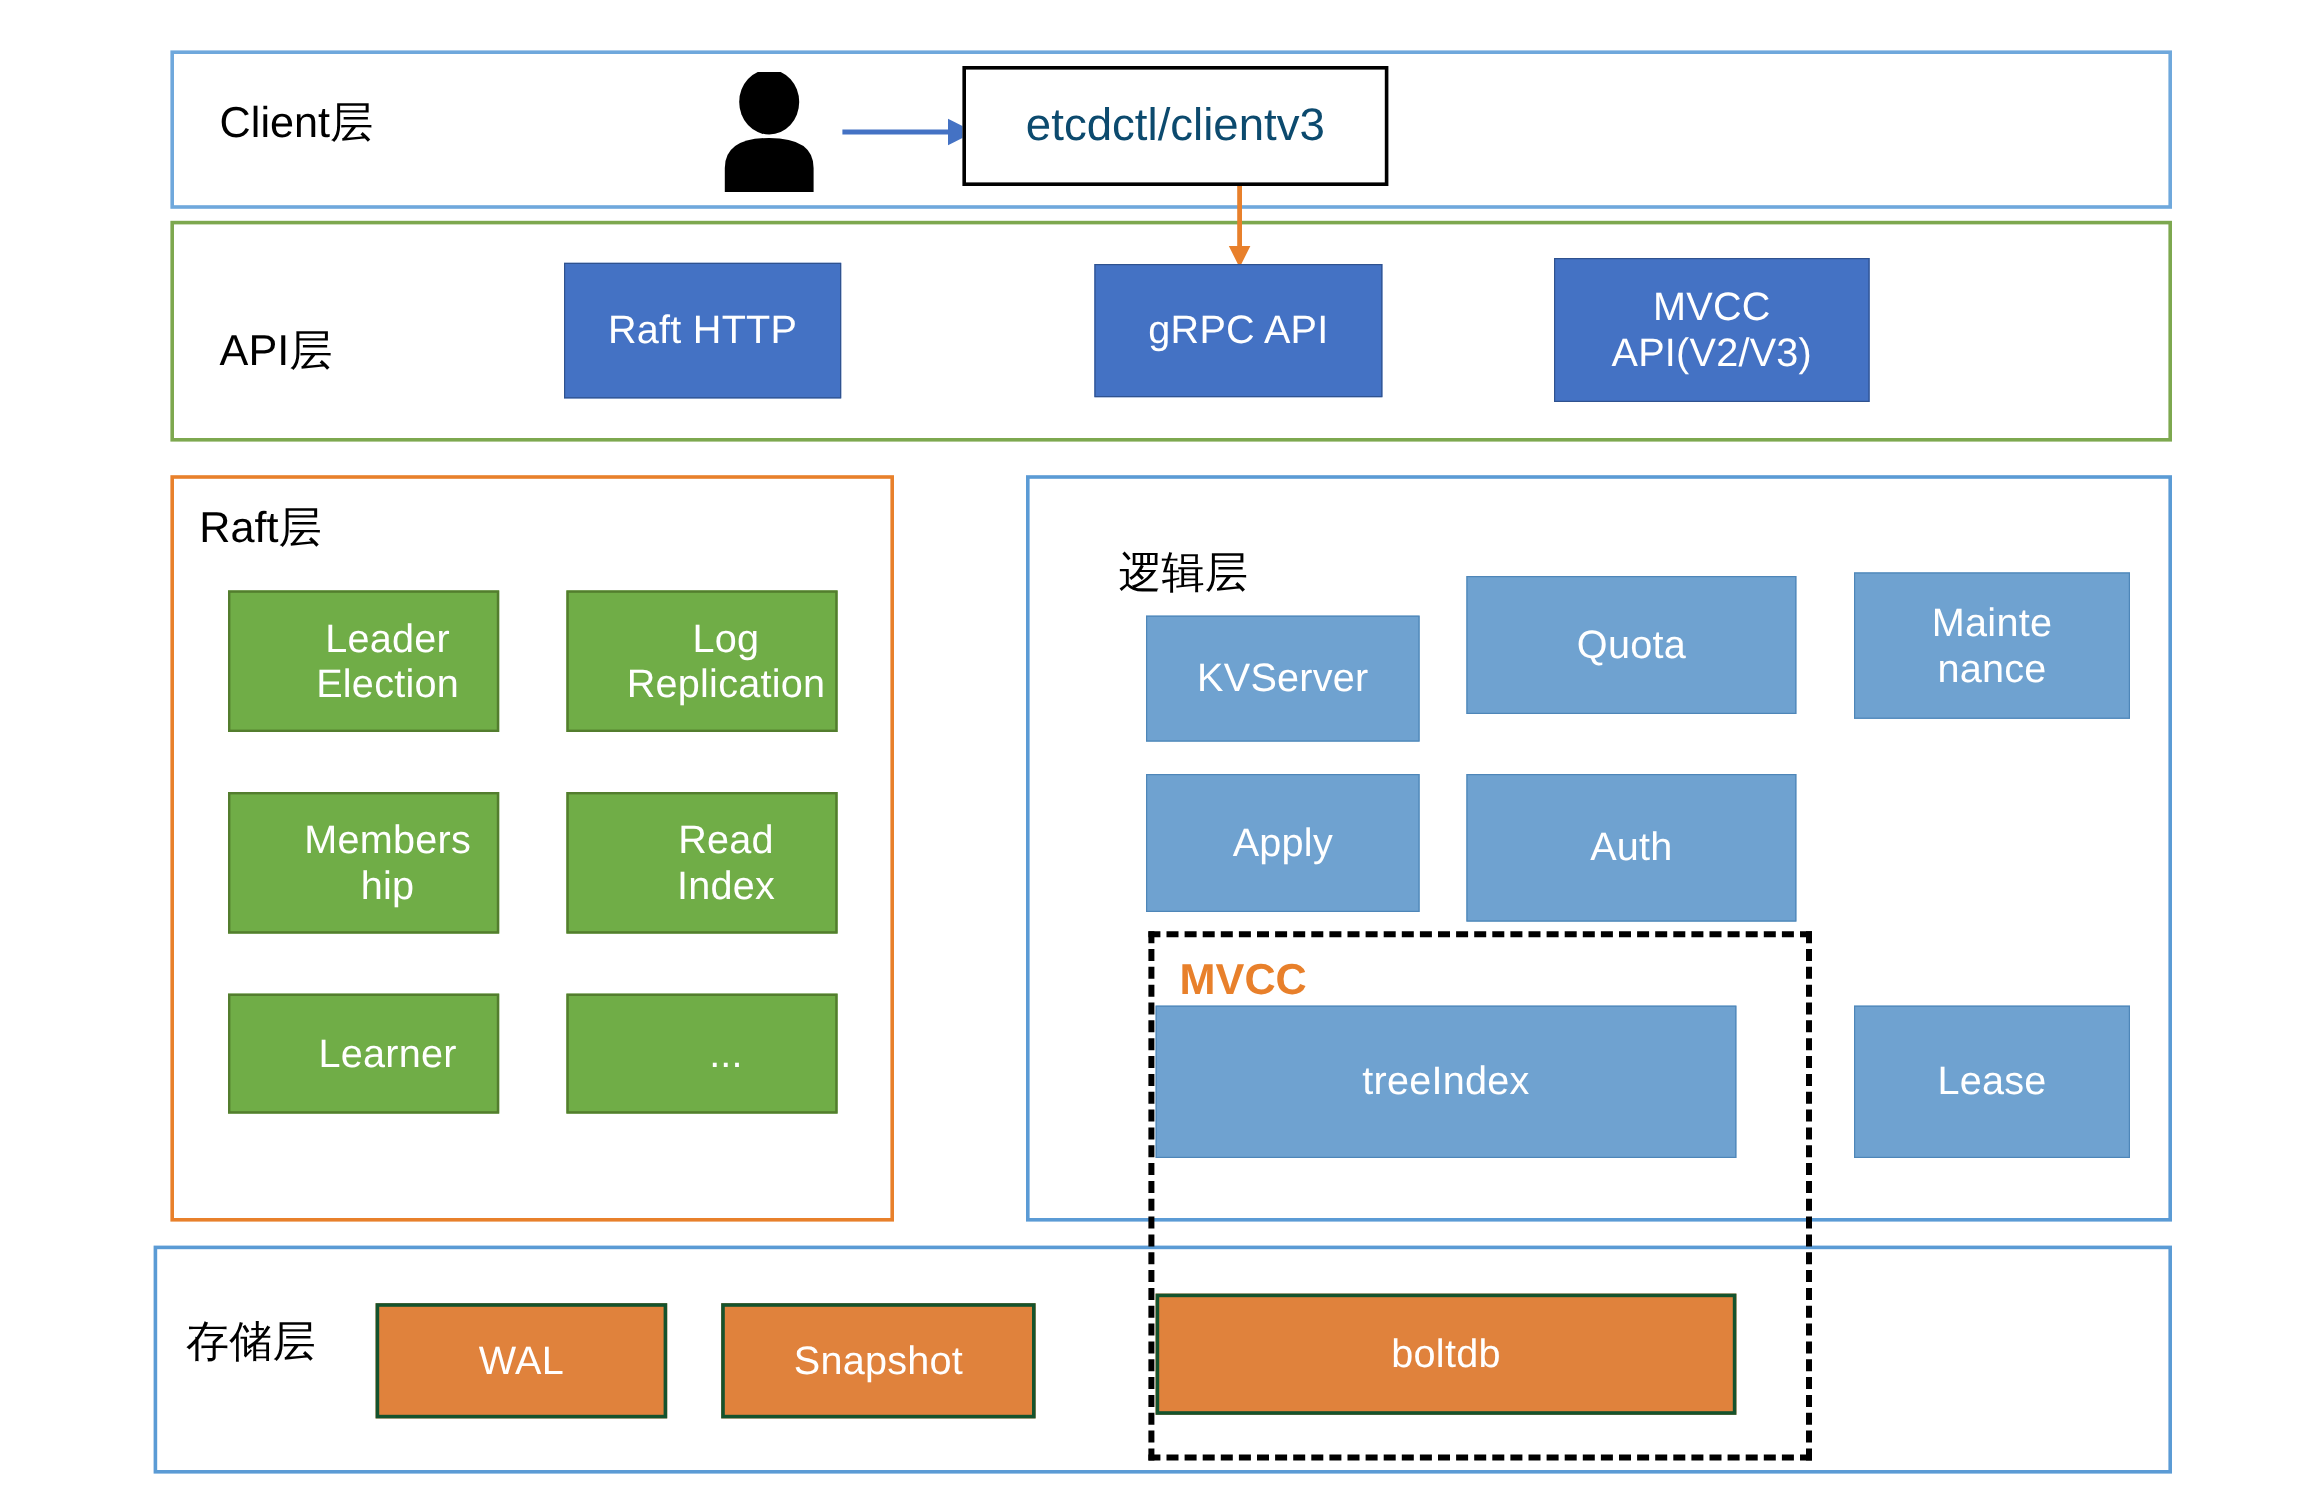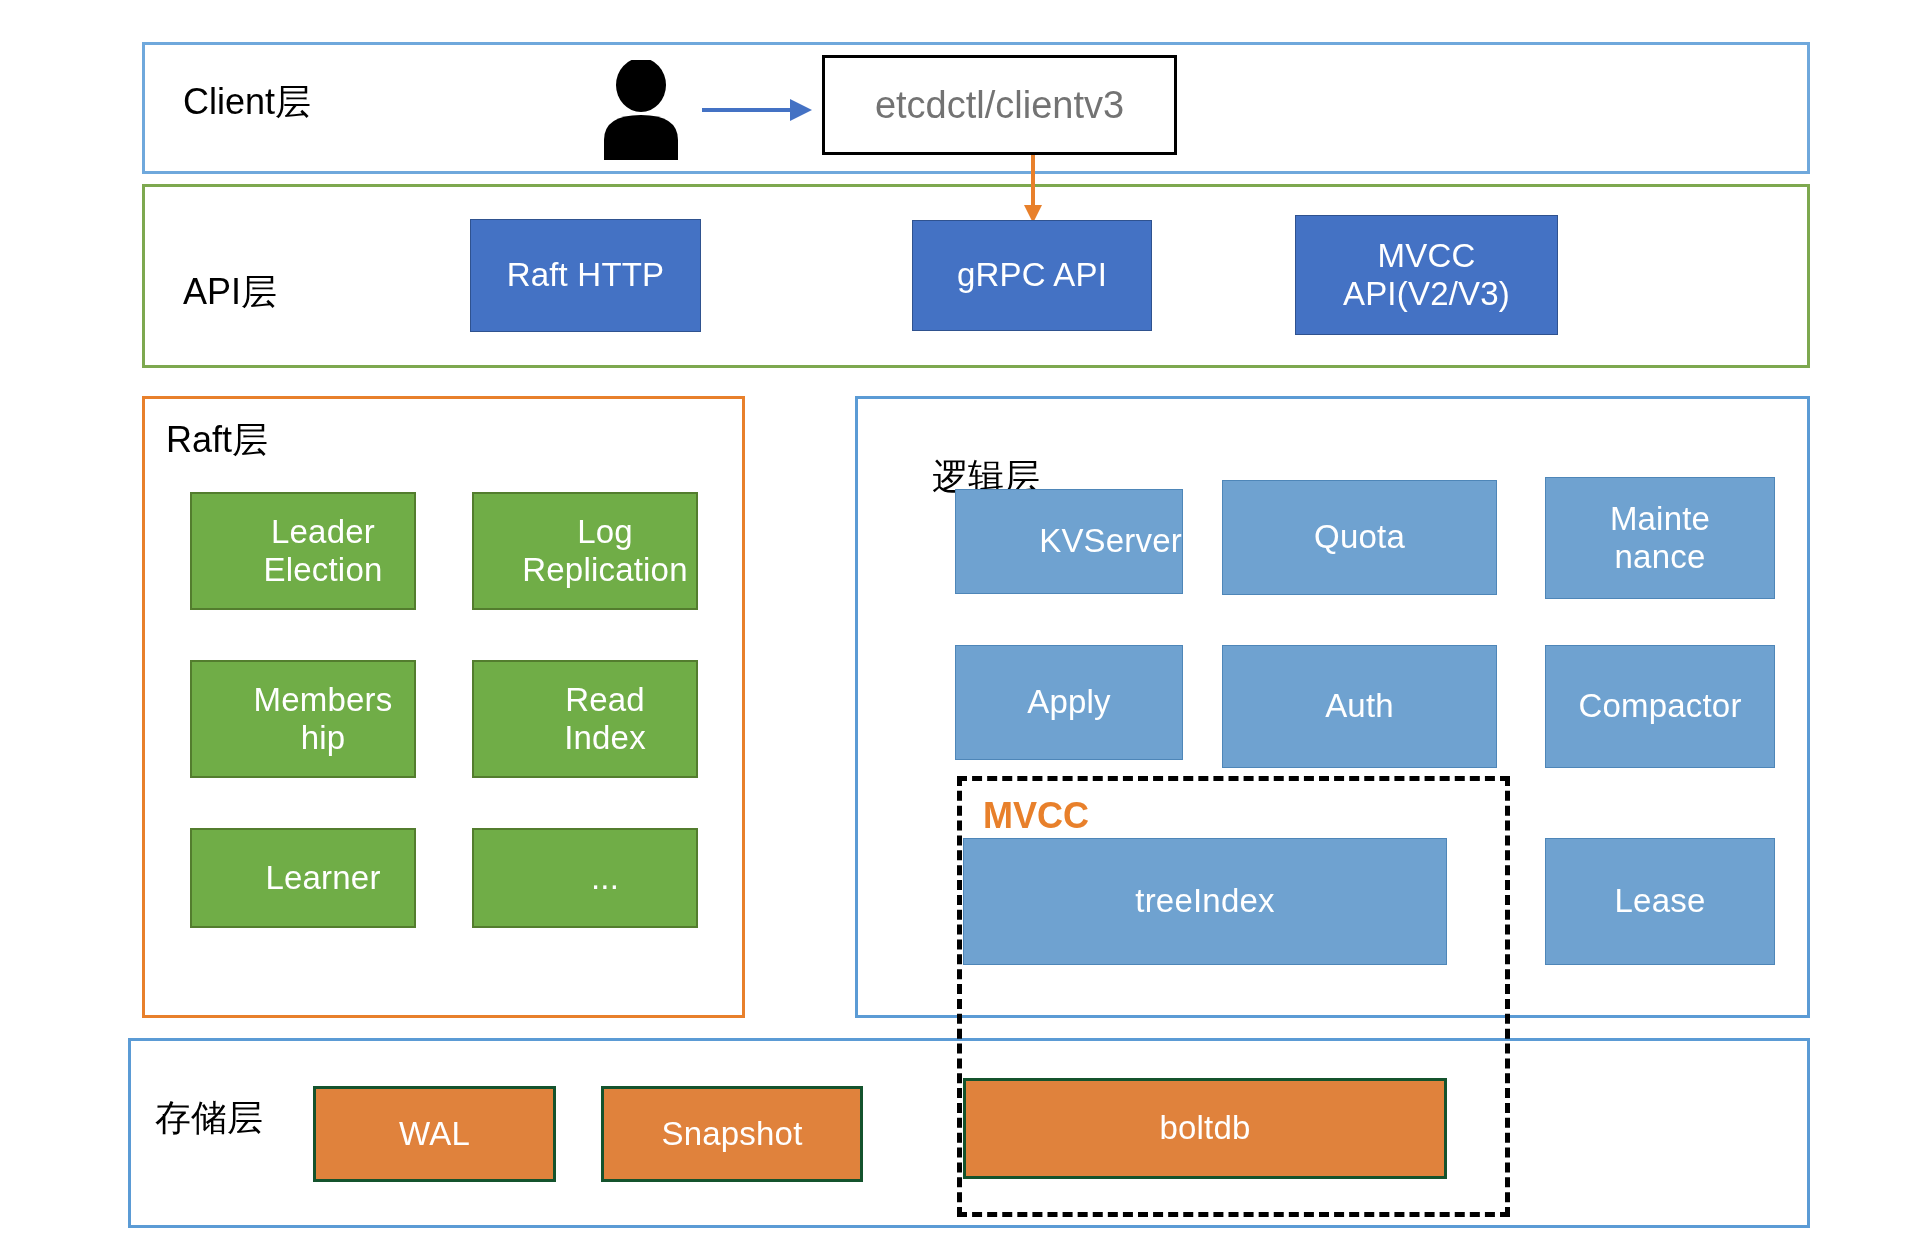--- a/index.html
+++ b/index.html
@@ -63,23 +63,22 @@
   .box-orange    { background: #E0823C; border: 3px solid #14532d; }
 
   .box-plain {
     position: absolute;
     box-sizing: border-box;
     background: #ffffff;
     border: 3px solid #000000;
     display: flex;
     align-items: center;
     justify-content: center;
-    color: #737373;
+    color: #0c4a6e;
     font-size: 38px;
-    margin-left: 20px;
   }
 
   
   .mvcc-group {
     position: absolute;
     box-sizing: border-box;
     border: 5px dashed #000000;
     background: transparent;
     pointer-events: none;
   }
@@ -173,40 +172,37 @@
     <span>Learner</span>
   </div>
   <div class="box box-green" style="left:472px; top:828px; width:226px; height:100px;">
     <span>...</span>
   </div>
 
   <div class="panel panel-logic" style="left:855px; top:396px; width:955px; height:622px;">
   </div>
   <div class="panel-title" style="left:932px; top:415px;margin-top:42px;">逻辑层</div>
 
-  <div class="box box-lightblue" style="left:955px; top:489px; width:228px; height:105px;justify-content:flex-end;">
+  <div class="box box-lightblue" style="left:955px; top:513px; width:228px; height:105px;">
     <span>KVServer</span>
   </div>
   <div class="box box-lightblue" style="left:1222px; top:480px; width:275px; height:115px;">
     <span>Quota</span>
   </div>
   <div class="box box-lightblue" style="left:1545px; top:477px; width:230px; height:122px;">
     <span>Mainte
 nance</span>
   </div>
 
   <div class="box box-lightblue" style="left:955px; top:645px; width:228px; height:115px;">
     <span>Apply</span>
   </div>
   <div class="box box-lightblue" style="left:1222px; top:645px; width:275px; height:123px;">
     <span>Auth</span>
   </div>
-  <div class="box box-lightblue" style="left:1545px; top:645px; width:230px; height:123px;">
-    <span>Compactor</span>
-  </div>
 
   <div class="box box-lightblue" style="left:963px; top:838px; width:484px; height:127px;">
     <span>treeIndex</span>
   </div>
   <div class="box box-lightblue" style="left:1545px; top:838px; width:230px; height:127px;">
     <span>Lease</span>
   </div>
 
   <div class="panel panel-storage" style="left:128px; top:1038px; width:1682px; height:190px;">
   </div>

